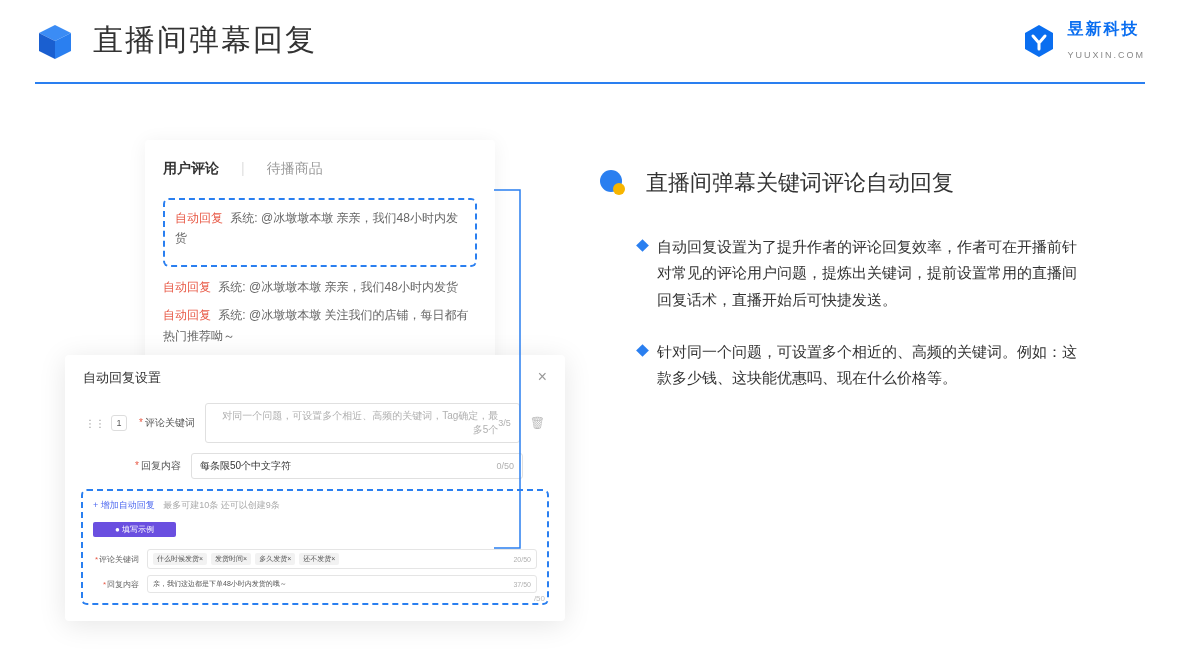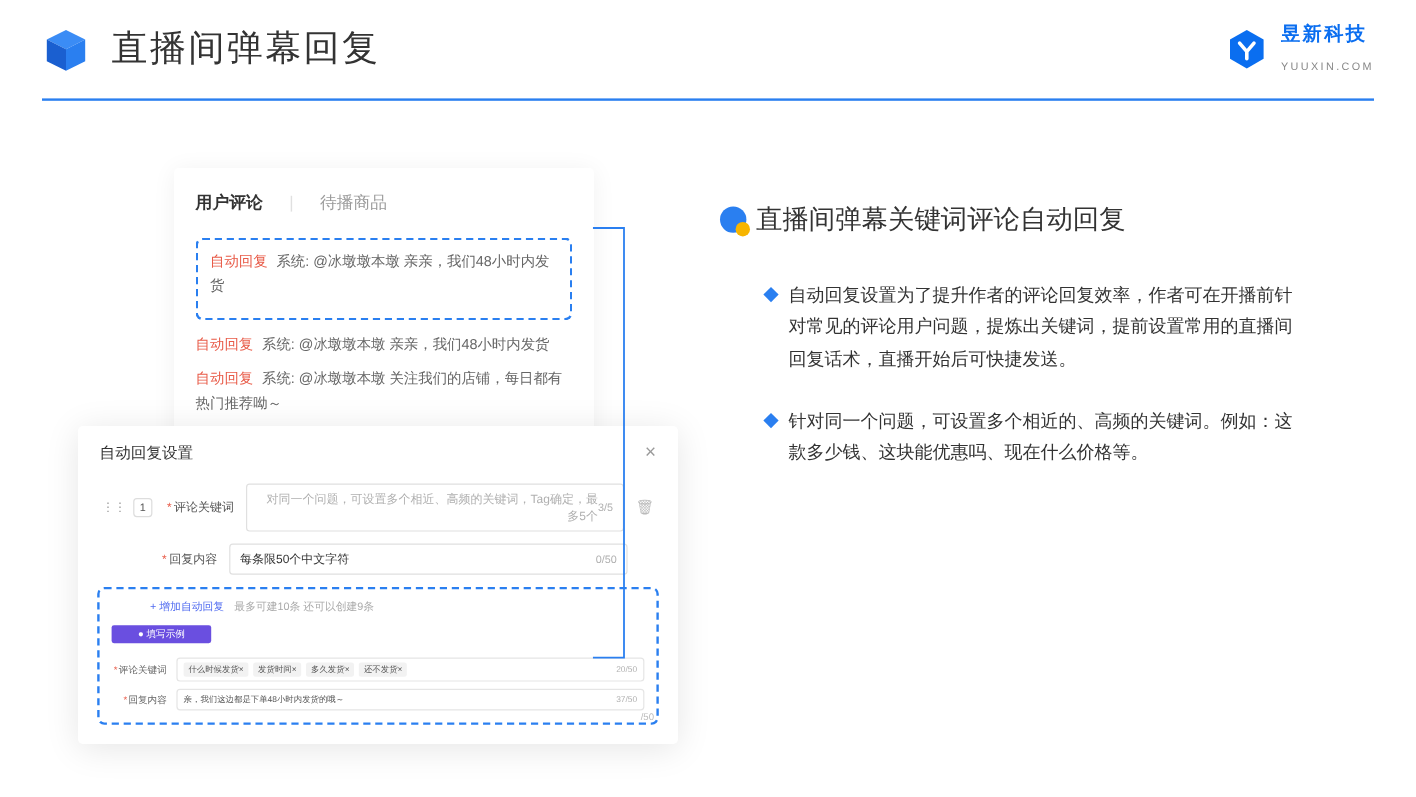--- a/index.html
+++ b/index.html
@@ -216,21 +216,20 @@
 .example-box {
   border: 2px dashed #2a7ff0;
   border-radius: 6px;
   padding: 8px 10px 10px;
   margin-top: 6px;
 }
 .add-link {
   font-size: 9px;
   color: #4f6af0;
   margin-bottom: 6px;
-  margin-left: 32px;
 }
 .add-link .hint {
   color: #aaa;
   margin-left: 6px;
 }
 .example-badge {
   display: inline-block;
   background: #6a4fe0;
   color: #fff;
   font-size: 8px;
@@ -304,22 +303,22 @@
 
 
 .right-block {
   position: absolute;
   top: 168px;
   left: 598px;
   width: 520px;
 }
 .right-heading {
   display: flex;
-  align-items: flex-end;
-  gap: 4px;
+  align-items: flex-start;
+  gap: 20px;
   margin-bottom: 36px;
 }
 .heading-icon {
   width: 28px;
   height: 28px;
 }
 .right-heading h2 {
   font-size: 22px;
   font-weight: 500;
   color: #333;

